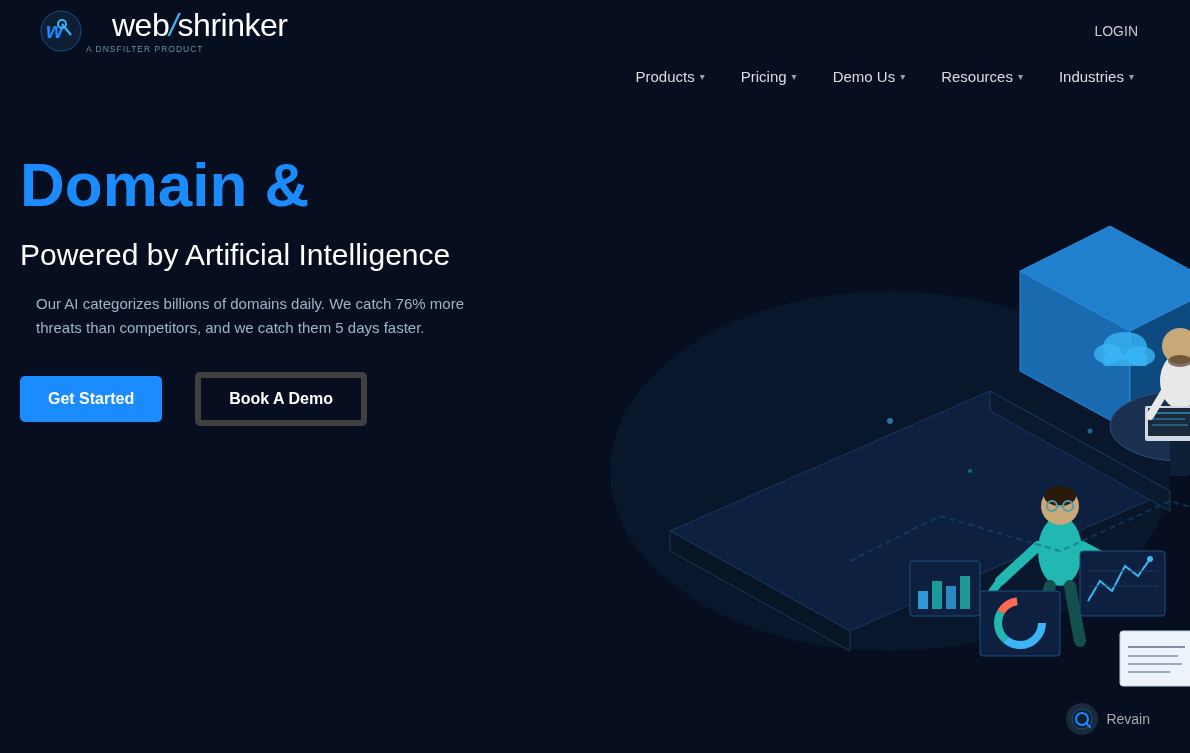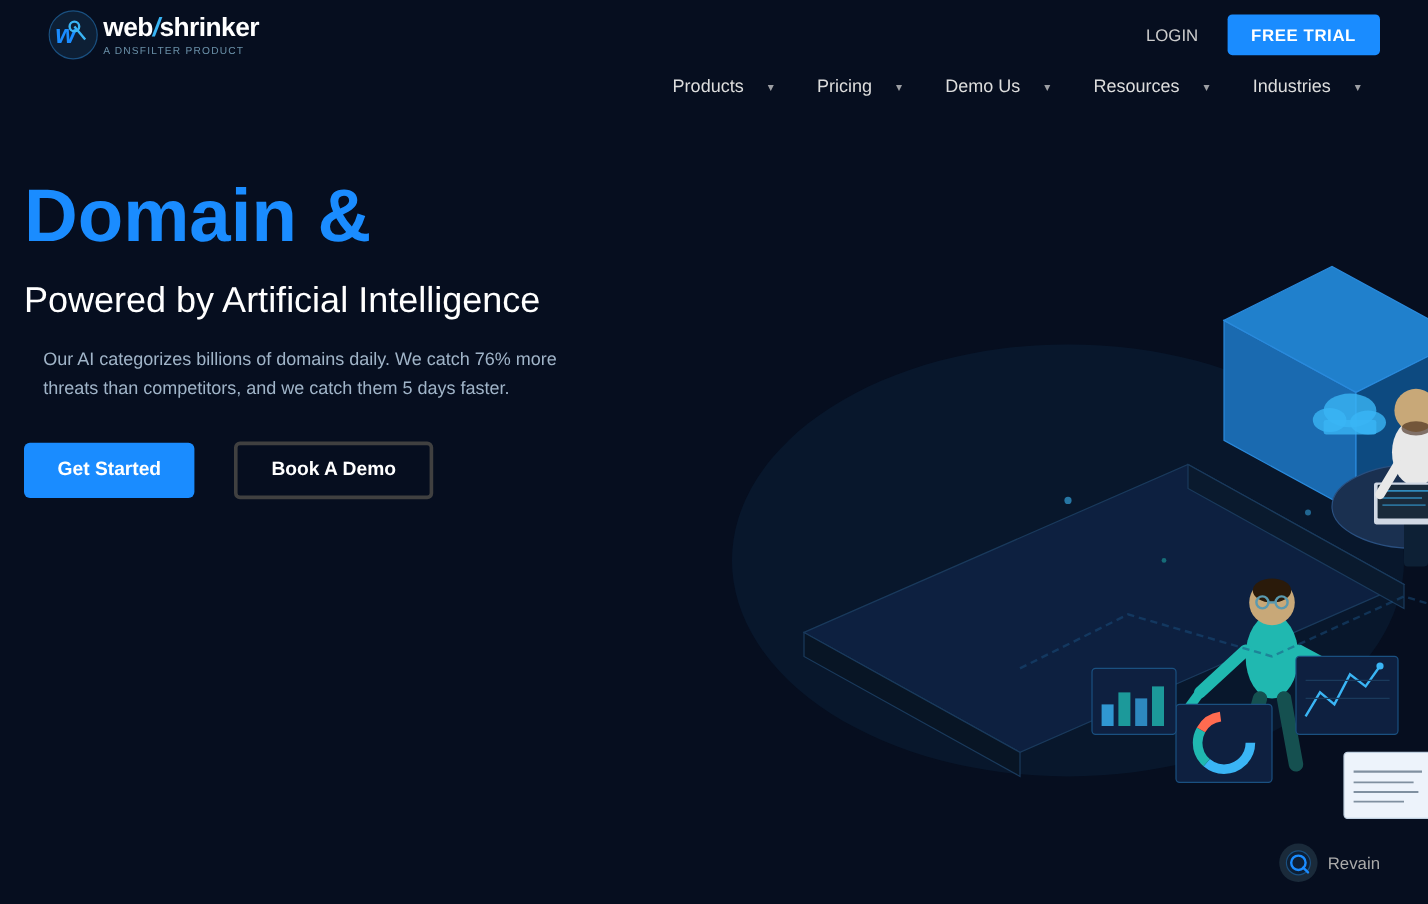--- a/index.html
+++ b/index.html
@@ -74,21 +74,21 @@
     }
 
     .nav-item {
       color: #ddd;
       font-size: 15px;
       cursor: pointer;
       padding: 6px 16px;
       border-radius: 4px;
       display: flex;
       align-items: center;
-      gap: 20px;
+      gap: 5px;
       font-weight: 500;
     }
 
     .nav-chevron {
       font-size: 10px;
       opacity: 0.7;
     }
 
     
     .hero {
@@ -142,21 +142,21 @@
       color: #fff;
       font-size: 16px;
       cursor: pointer;
       padding: 14px 28px;
       border-radius: 5px;
       font-weight: 600;
     }
 
     .book-demo-btn {
       background: transparent;
-      border: 3px solid #404040;
+      border: 6px solid #404040;
       color: #fff;
       font-size: 16px;
       cursor: pointer;
       padding: 12px 28px;
       border-radius: 5px;
       font-weight: 600;
     }
 
     
     .hero-illustration {
@@ -205,25 +205,26 @@
       height: 42px;
       margin-right: 4px;
     }
 
     .logo-text-block {
       display: flex;
       flex-direction: column;
     }
 
     .logo-main {
-      font-size: 22px;
-      font-weight: 700;
+      font-size: 32px;
+      font-weight: 400;
       color: #fff;
       letter-spacing: -0.5px;
       line-height: 1.1;
+      margin-left: 26px;
     }
 
     .logo-main .slash-char {
       color: #3ab5f5;
       font-style: italic;
     }
 
     .logo-tagline {
       font-size: 8.5px;
       color: #6a90a8;
@@ -247,21 +248,20 @@
     <div class="logo-text-block">
       <div class="logo-main">
         web<span class="slash-char">/</span>shrinker
       </div>
       <div class="logo-tagline">A DNSFilter Product</div>
     </div>
   </div>
 
   <div class="header-right">
     <button class="login-btn">LOGIN</button>
-    <button class="trial-btn">FREE TRIAL</button>
   </div>
 </div>
 
 <nav class="nav">
   <div class="nav-item">
     <span>Products</span>
     <span class="nav-chevron">▾</span>
   </div>
   <div class="nav-item">
     <span>Pricing</span>

